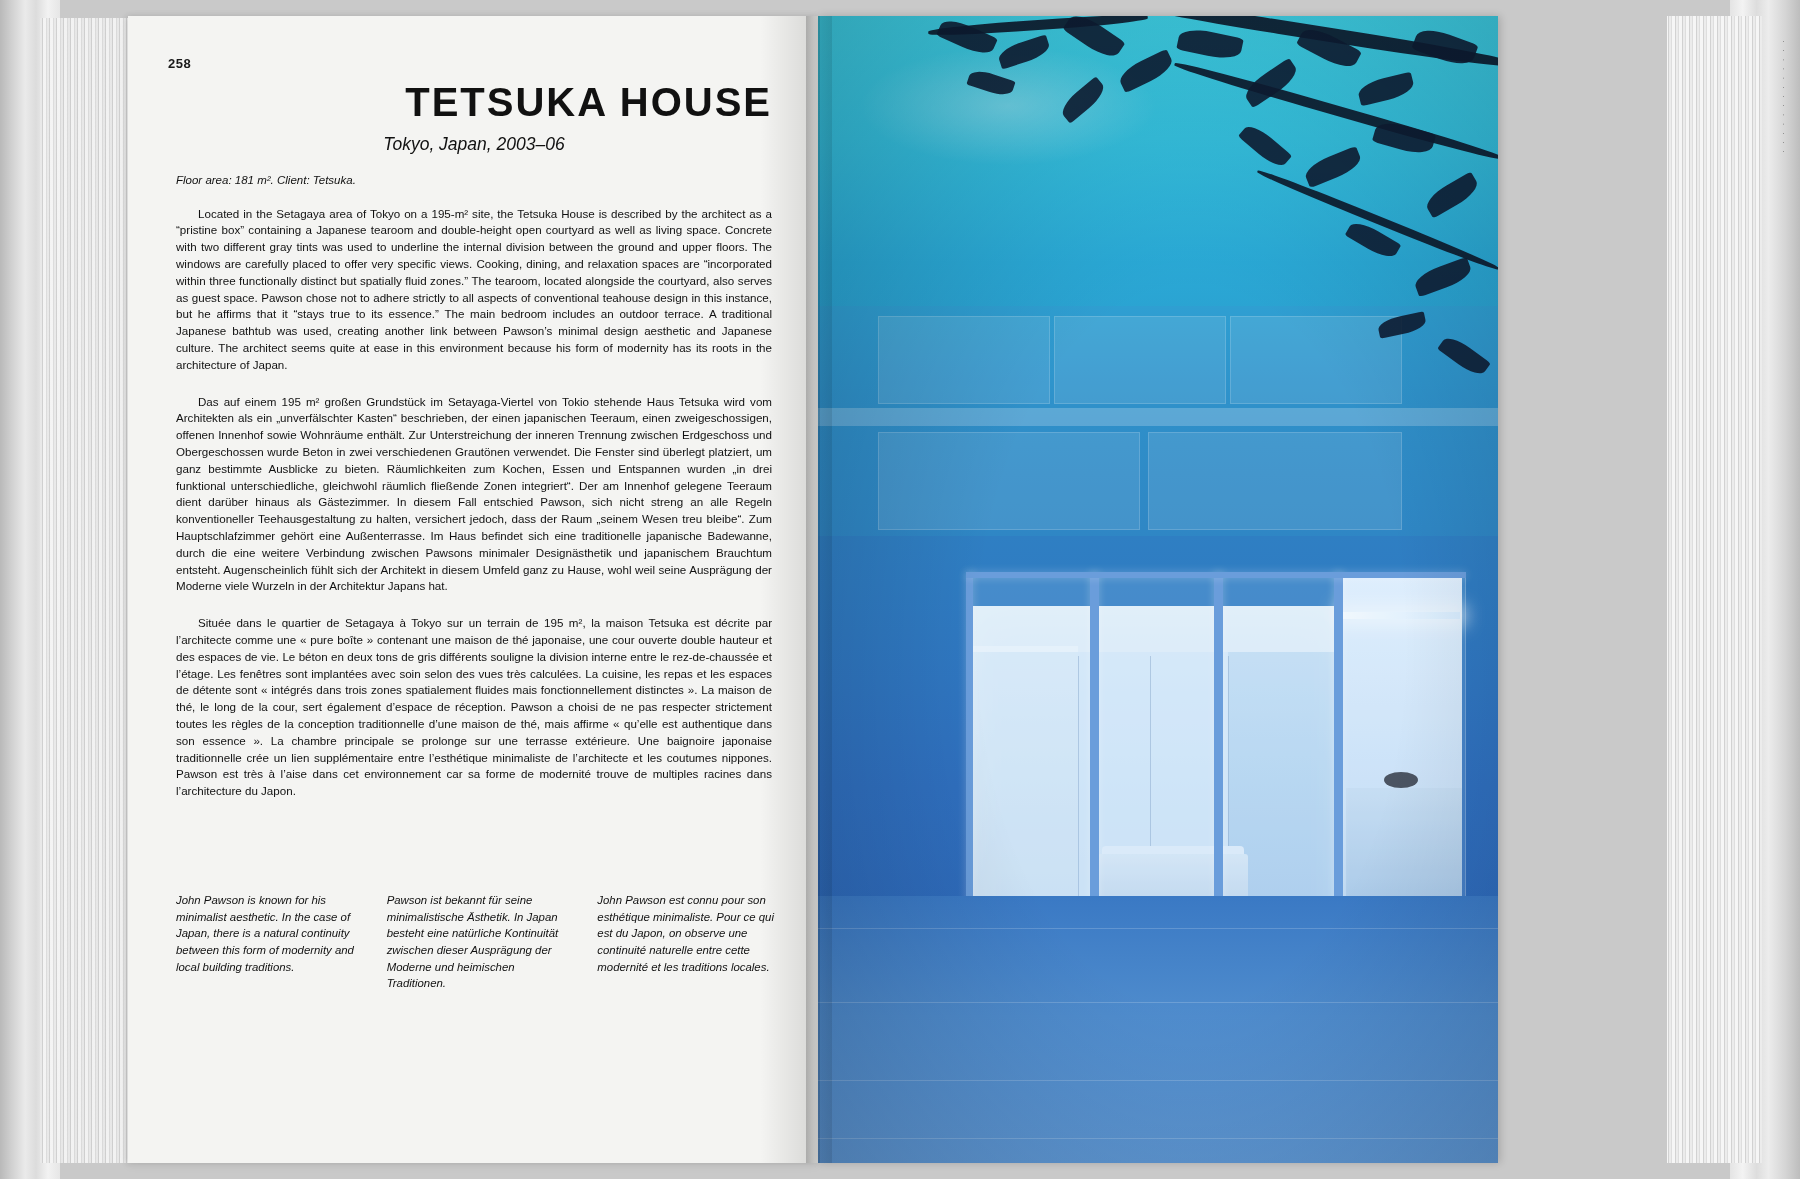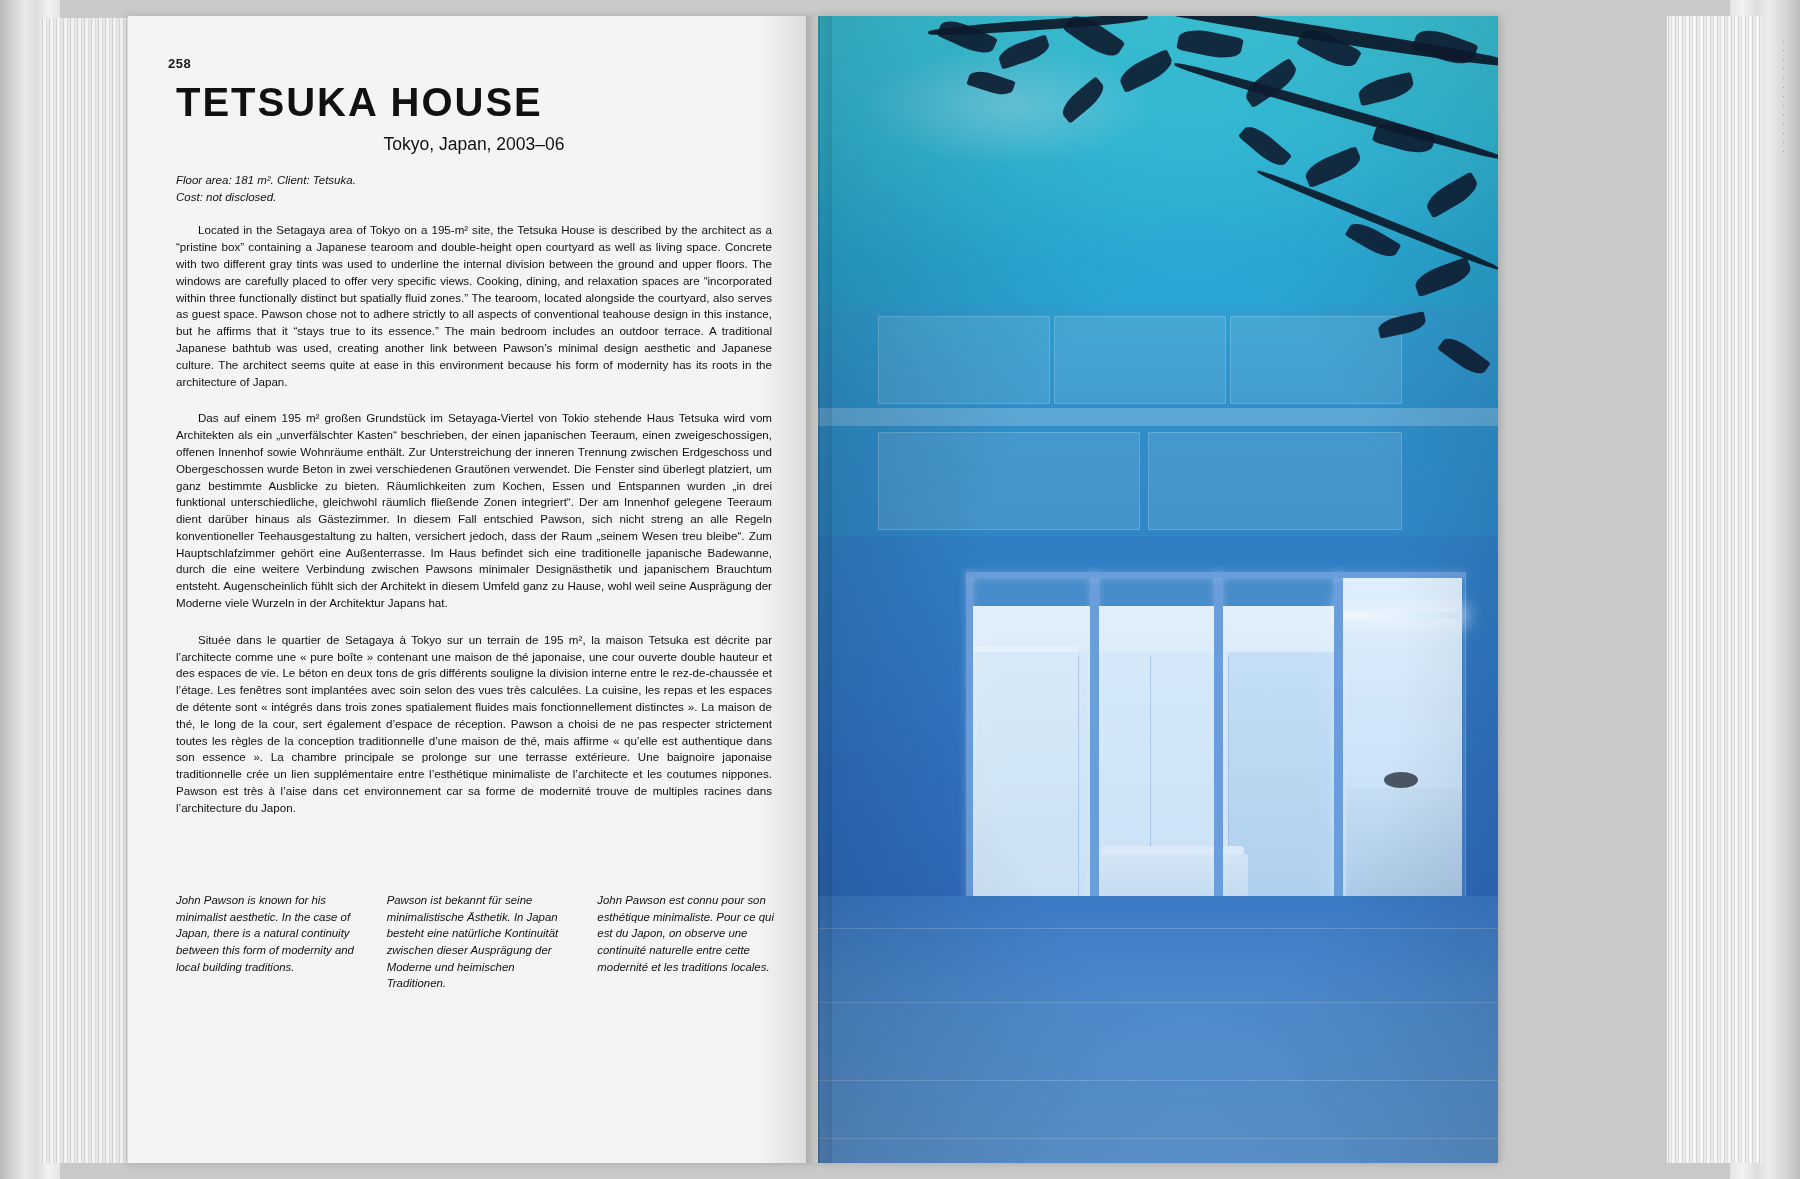--- a/index.html
+++ b/index.html
@@ -25,23 +25,23 @@
 
   .gutter{position:absolute;left:806px;top:16px;width:26px;height:1147px;
     background:linear-gradient(90deg,rgba(0,0,0,.22),rgba(0,0,0,.03) 45%,rgba(0,0,0,.10));
     pointer-events:none;}
   .gutter-shade{position:absolute;left:760px;top:16px;width:60px;height:1147px;
     background:linear-gradient(90deg,rgba(0,0,0,0),rgba(0,0,0,.13));pointer-events:none;}
 
   
   .folio{position:absolute;left:40px;top:40px;font-size:13px;font-weight:bold;letter-spacing:.5px;color:#1a1a1a;}
   .content{position:absolute;left:48px;top:48px;width:596px;}
-  h1.title{margin:16px 0 0 0;text-align:left;font-size:40px;letter-spacing:2px;
+  h1.title{margin:16px 0 0 0;text-align:right;font-size:40px;letter-spacing:2px;
     font-weight:bold;color:#111;font-family:"Liberation Sans",sans-serif;}
-  .subtitle{text-align:center;font-size:17.5px;margin-top:9px;color:#111;}
+  .subtitle{text-align:center;font-style:italic;font-size:17.5px;margin-top:9px;color:#111;}
   .credits{text-align:left;font-style:italic;font-size:11.5px;margin-top:17px;line-height:1.45;color:#111;}
   p.body{font-size:11.6px;line-height:1.45;text-align:justify;color:#111;margin:17px 0 0 0;text-indent:22px;}
   p.body.de,p.body.fr{margin-top:20px;}
 
   .captions{position:absolute;left:48px;top:876px;width:600px;display:flex;gap:32px;}
   .cap{width:188px;font-style:italic;font-size:11.4px;line-height:1.46;color:#111;}
 
   
   .photo{position:absolute;left:0;top:0;width:680px;height:1147px;overflow:hidden;background:#0b2a4f;}
   .sky{position:absolute;left:0;top:0;width:680px;height:352px;
@@ -108,21 +108,20 @@
 
   <div class="page page-left">
 
     <div class="folio">258</div>
 
     <div class="content">
       <h1 class="title">TETSUKA HOUSE</h1>
       <div class="subtitle">Tokyo, Japan, 2003–06</div>
       <div class="credits">
         <div>Floor area: 181 m². Client: Tetsuka.</div>
-        <div>Cost: not disclosed.</div>
       </div>
 
       <p class="body en">Located in the Setagaya area of Tokyo on a 195-m² site, the Tetsuka House is described by the architect as a “pristine box” containing a Japanese tearoom and double-height open courtyard as well as living space. Concrete with two different gray tints was used to underline the internal division between the ground and upper floors. The windows are carefully placed to offer very specific views. Cooking, dining, and relaxation spaces are “incorporated within three functionally distinct but spatially fluid zones.” The tearoom, located alongside the courtyard, also serves as guest space. Pawson chose not to adhere strictly to all aspects of conventional teahouse design in this instance, but he affirms that it “stays true to its essence.” The main bedroom includes an outdoor terrace. A traditional Japanese bathtub was used, creating another link between Pawson’s minimal design aesthetic and Japanese culture. The architect seems quite at ease in this environment because his form of modernity has its roots in the architecture of Japan.</p>
       <p class="body de">Das auf einem 195 m² großen Grundstück im Setayaga-Viertel von Tokio stehende Haus Tetsuka wird vom Architekten als ein „unverfälschter Kasten“ beschrieben, der einen japanischen Teeraum, einen zweigeschossigen, offenen Innenhof sowie Wohnräume enthält. Zur Unterstreichung der inneren Trennung zwischen Erdgeschoss und Obergeschossen wurde Beton in zwei verschiedenen Grautönen verwendet. Die Fenster sind überlegt platziert, um ganz bestimmte Ausblicke zu bieten. Räumlichkeiten zum Kochen, Essen und Entspannen wurden „in drei funktional unterschiedliche, gleichwohl räumlich fließende Zonen integriert“. Der am Innenhof gelegene Teeraum dient darüber hinaus als Gästezimmer. In diesem Fall entschied Pawson, sich nicht streng an alle Regeln konventioneller Teehausgestaltung zu halten, versichert jedoch, dass der Raum „seinem Wesen treu bleibe“. Zum Hauptschlafzimmer gehört eine Außenterrasse. Im Haus befindet sich eine traditionelle japanische Badewanne, durch die eine weitere Verbindung zwischen Pawsons minimaler Designästhetik und japanischem Brauchtum entsteht. Augenscheinlich fühlt sich der Architekt in diesem Umfeld ganz zu Hause, wohl weil seine Ausprägung der Moderne viele Wurzeln in der Architektur Japans hat.</p>
       <p class="body fr">Située dans le quartier de Setagaya à Tokyo sur un terrain de 195 m², la maison Tetsuka est décrite par l’architecte comme une « pure boîte » contenant une maison de thé japonaise, une cour ouverte double hauteur et des espaces de vie. Le béton en deux tons de gris différents souligne la division interne entre le rez-de-chaussée et l’étage. Les fenêtres sont implantées avec soin selon des vues très calculées. La cuisine, les repas et les espaces de détente sont « intégrés dans trois zones spatialement fluides mais fonctionnellement distinctes ». La maison de thé, le long de la cour, sert également d’espace de réception. Pawson a choisi de ne pas respecter strictement toutes les règles de la conception traditionnelle d’une maison de thé, mais affirme « qu’elle est authentique dans son essence ». La chambre principale se prolonge sur une terrasse extérieure. Une baignoire japonaise traditionnelle crée un lien supplémentaire entre l’esthétique minimaliste de l’architecte et les coutumes nippones. Pawson est très à l’aise dans cet environnement car sa forme de modernité trouve de multiples racines dans l’architecture du Japon.</p>
     </div>
 
     <div class="captions">
       <div class="cap">John Pawson is known for his minimalist aesthetic. In the case of Japan, there is a natural continuity between this form of modernity and local building traditions.</div>
       <div class="cap">Pawson ist bekannt für seine minimalistische Ästhetik. In Japan besteht eine natürliche Kontinuität zwischen dieser Ausprägung der Moderne und heimischen Traditionen.</div>

